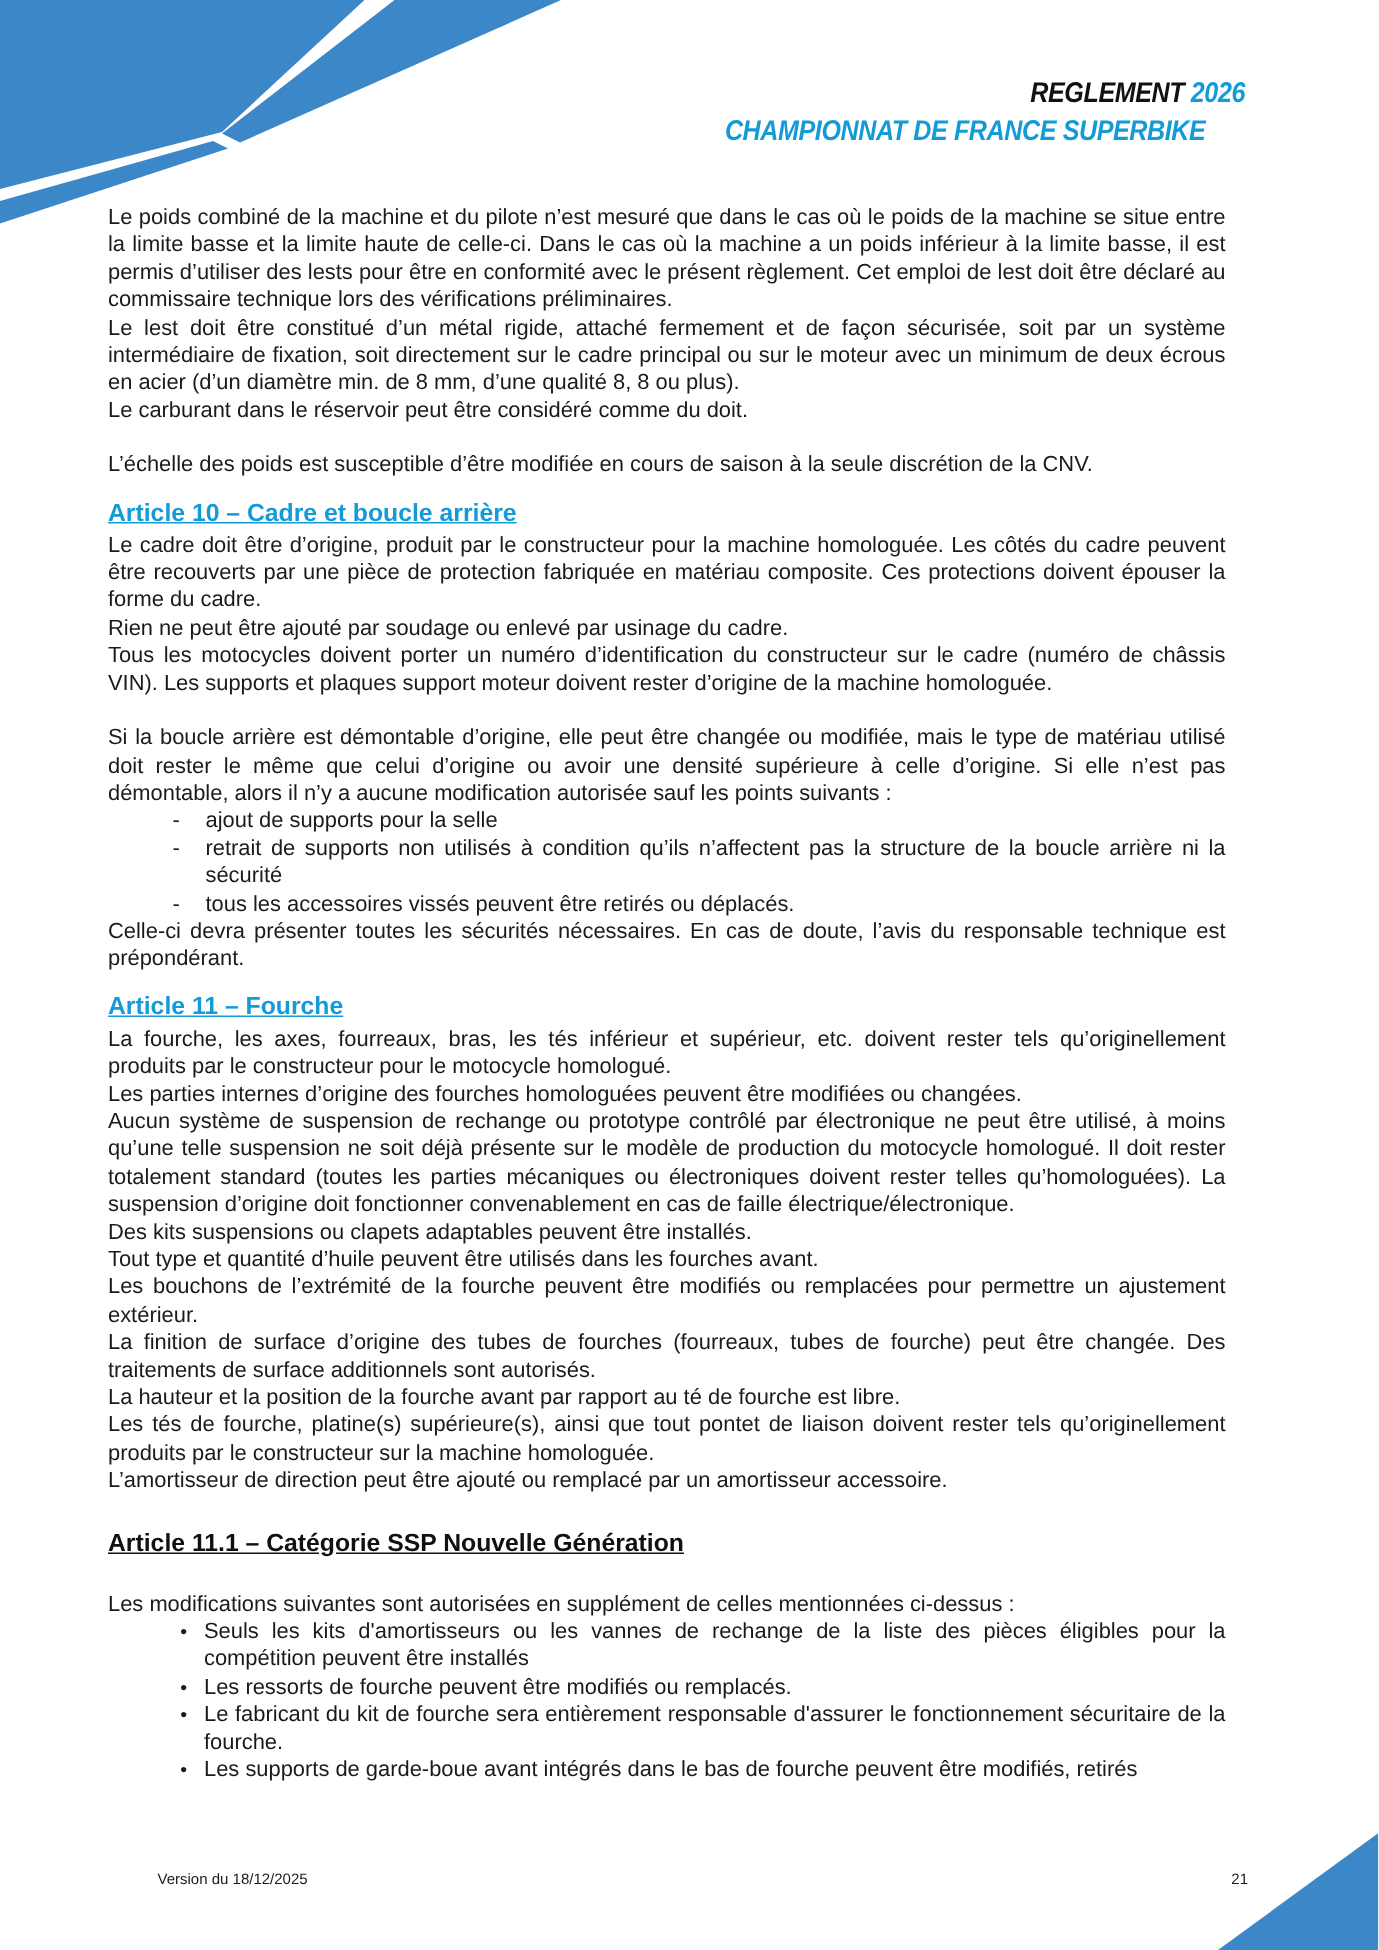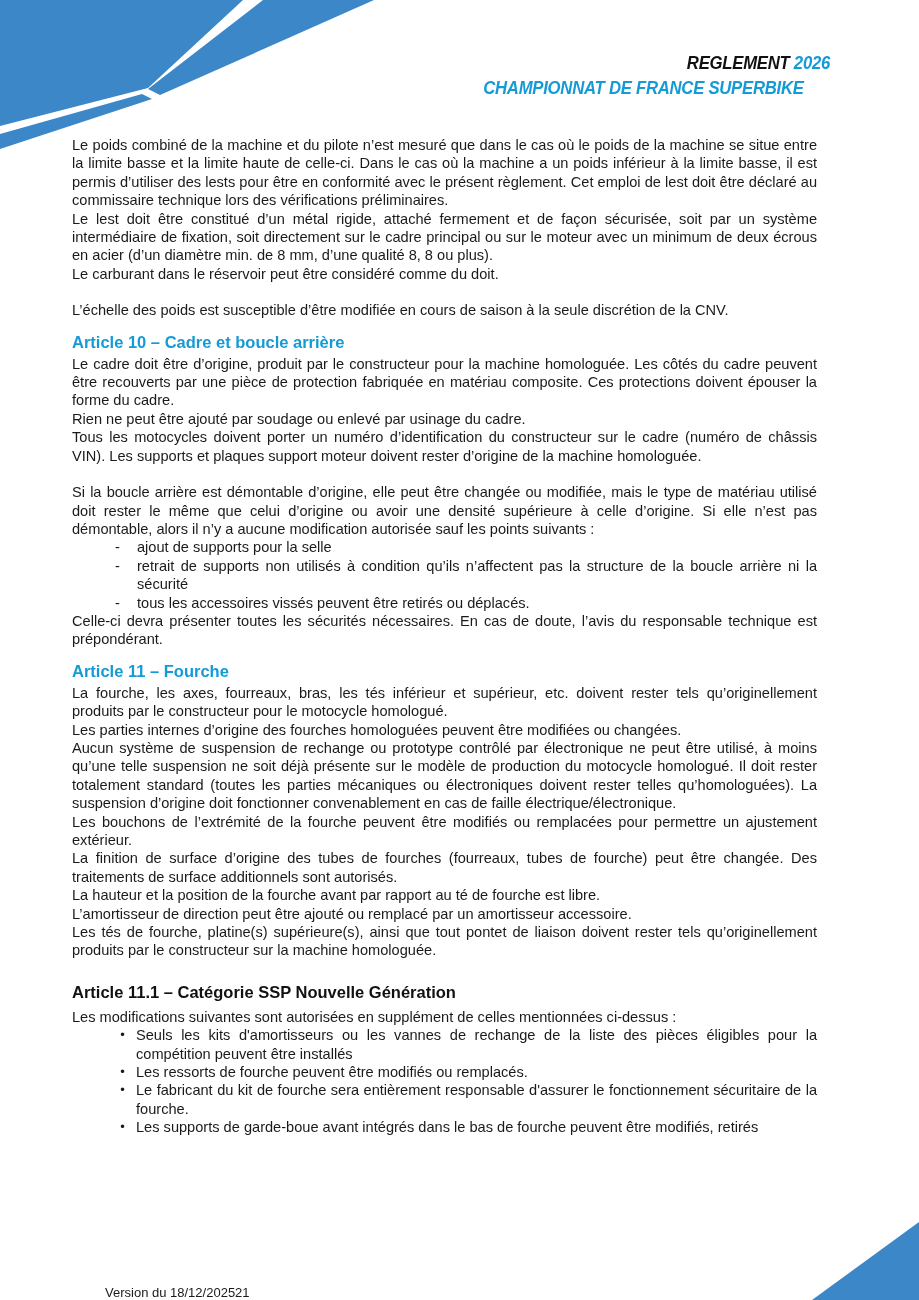--- a/index.html
+++ b/index.html
@@ -47,41 +47,41 @@
     line-height:18.4px;
     text-align:justify;
   }
   .content p{margin:0;}
   .gap{height:18px;}
   h2.art{
     font-size:16.5px;
     line-height:20px;
     margin:12px 0 3px 0;
     text-align:left;
+    text-decoration:underline;
   }
   h2.art.blue{color:var(--accent);}
-  h2.art.dark{color:#111;margin-top:22px;margin-bottom:6px;}
+  h2.art.dark{color:#111;margin-top:22px;margin-bottom:22px;}
 
   .li{display:flex;margin:0;}
   .li .marker{flex:0 0 auto;text-align:center;}
   .li .li-text{flex:1 1 auto;text-align:justify;}
   .li.dash{padding-left:40px;}
   .li.dash .marker{width:22px;text-align:left;padding-left:3px;}
   .li.bullet{padding-left:37px;}
   .li.bullet .marker{width:27px;font-size:13px;}
 
   .footer{
     position:absolute;
     top:1248px;
     left:105px;
     width:727px;
     display:flex;
-    justify-content:flex-start;
-    font-size:13px;
-    margin-top:37px;
+    justify-content:space-between;
+    font-size:10px;
   }
 </style>
 </head>
 <body>
 
 <svg class="deco deco-tl" width="400" height="165" viewBox="0 0 400 165">
   <polygon points="0,0 243,0 148,88 0,126" fill="#3b87c8"></polygon>
   <polygon points="263,0 374,0 160,95 148,89" fill="#3b87c8"></polygon>
   <polygon points="142,94 152,99 0,149 0,134" fill="#3b87c8"></polygon>
 </svg>
@@ -119,25 +119,27 @@
   <div class="li dash">
     <span class="marker">-</span>
     <span class="li-text">tous les accessoires vissés peuvent être retirés ou déplacés.</span>
   </div>
   <p>Celle-ci devra présenter toutes les sécurités nécessaires. En cas de doute, l’avis du responsable technique est prépondérant.</p>
 
   <h2 class="art blue">Article 11 – Fourche</h2>
   <p>La fourche, les axes, fourreaux, bras, les tés inférieur et supérieur, etc. doivent rester tels qu’originellement produits par le constructeur pour le motocycle homologué.</p>
   <p>Les parties internes d’origine des fourches homologuées peuvent être modifiées ou changées.</p>
   <p>Aucun système de suspension de rechange ou prototype contrôlé par électronique ne peut être utilisé, à moins qu’une telle suspension ne soit déjà présente sur le modèle de production du motocycle homologué. Il doit rester totalement standard (toutes les parties mécaniques ou électroniques doivent rester telles qu’homologuées). La suspension d’origine doit fonctionner convenablement en cas de faille électrique/électronique.</p>
+  <p>Des kits suspensions ou clapets adaptables peuvent être installés.</p>
+  <p>Tout type et quantité d’huile peuvent être utilisés dans les fourches avant.</p>
   <p>Les bouchons de l’extrémité de la fourche peuvent être modifiés ou remplacées pour permettre un ajustement extérieur.</p>
   <p>La finition de surface d’origine des tubes de fourches (fourreaux, tubes de fourche) peut être changée. Des traitements de surface additionnels sont autorisés.</p>
   <p>La hauteur et la position de la fourche avant par rapport au té de fourche est libre.</p>
+  <p>Les tés de fourche, platine(s) supérieure(s), ainsi que tout pontet de liaison doivent rester tels qu’originellement produits par le constructeur sur la machine homologuée.</p>
   <p>L’amortisseur de direction peut être ajouté ou remplacé par un amortisseur accessoire.</p>
-  <p>Les tés de fourche, platine(s) supérieure(s), ainsi que tout pontet de liaison doivent rester tels qu’originellement produits par le constructeur sur la machine homologuée.</p>
 
   <h2 class="art dark">Article 11.1 – Catégorie SSP Nouvelle Génération</h2>
   <p>Les modifications suivantes sont autorisées en supplément de celles mentionnées ci-dessus :</p>
   <div class="li bullet">
     <span class="marker">•</span>
     <span class="li-text">Seuls les kits d'amortisseurs ou les vannes de rechange de la liste des pièces éligibles pour la compétition peuvent être installés</span>
   </div>
   <div class="li bullet">
     <span class="marker">•</span>
     <span class="li-text">Les ressorts de fourche peuvent être modifiés ou remplacés.</span>

